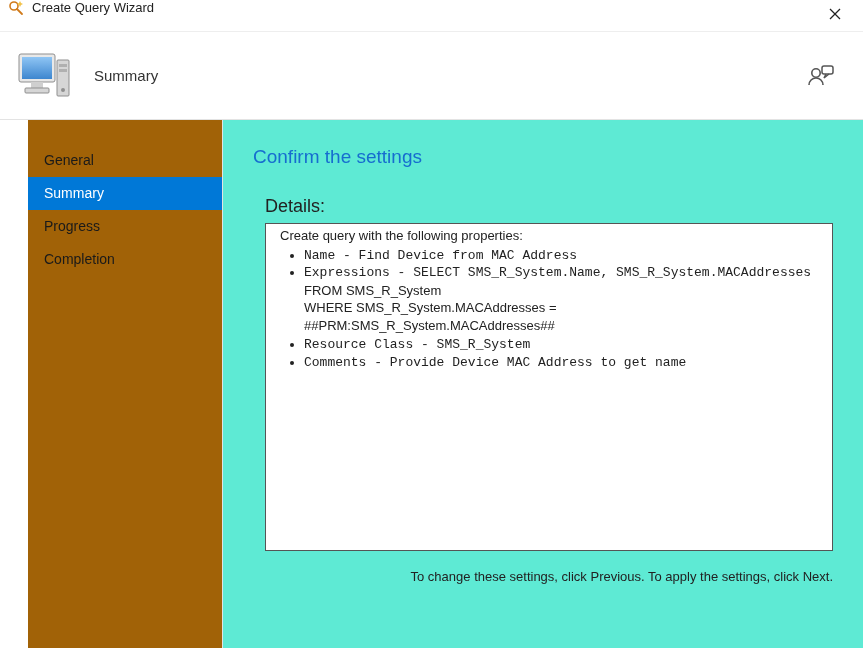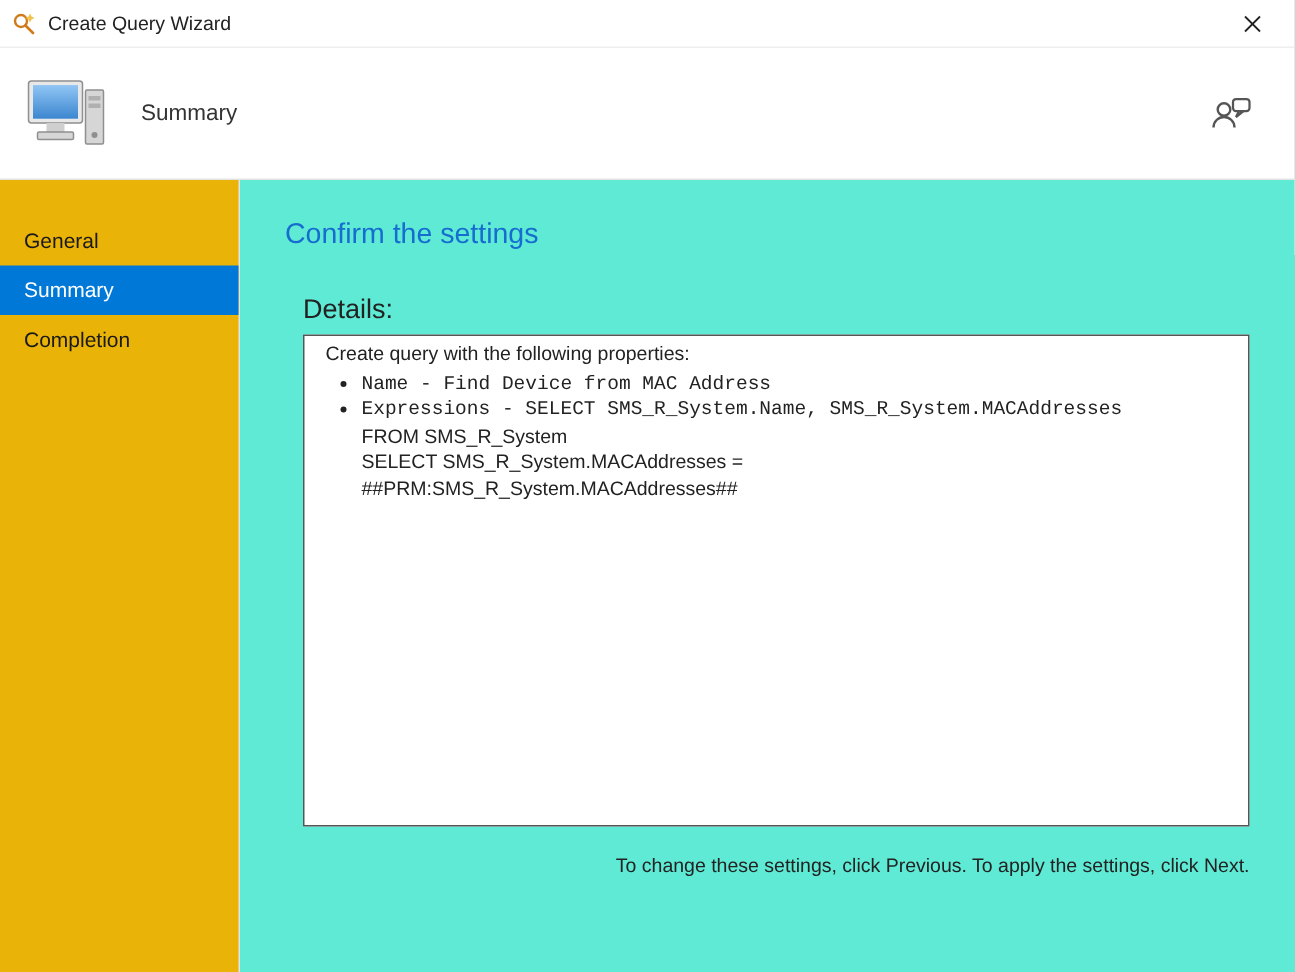--- a/index.html
+++ b/index.html
@@ -7,21 +7,20 @@
       font-family: "Segoe UI", Tahoma, sans-serif;
       font-size: 13px;
       background: #fff;
       color: #222;
       width: 863px;
       height: 648px;
       overflow: hidden;
     }
     .titlebar {
       display: flex;
-      align-items: center;
       height: 32px;
       padding: 0 8px;
       border-bottom: 1px solid #eee;
       background: #fff;
     }
     .titlebar .title-icon {
       width: 16px; height: 16px;
       margin-right: 8px;
       display: flex; align-items: center; justify-content: center;
     }
@@ -57,24 +56,25 @@
     .header .header-icon {
       width: 28px; height: 22px;
       display: flex; align-items: center; justify-content: center;
       margin-right: 14px;
     }
     .body {
       display: flex;
       height: calc(100% - 32px - 88px);
     }
     .sidebar {
-      width: 160px;
-      background: #eab308;
+      width: 195px;
+      background: #a16207;
       border-right: 1px solid #e3e3e3;
       padding-top: 24px;
+      margin-left: 28px;
     }
     .sidebar-item {
       padding: 6px 16px;
       font-size: 14px;
       color: #1a1a1a;
       cursor: pointer;
       line-height: 1.5;
     }
     .sidebar-item.selected {
       background: #0078d7;
@@ -181,35 +181,42 @@
 <div class="body">
 
   <div class="sidebar">
     <div class="sidebar-item">
       <span>General</span>
     </div>
     <div class="sidebar-item selected">
       <span>Summary</span>
     </div>
     <div class="sidebar-item">
+      <span>Progress</span>
+    </div>
+    <div class="sidebar-item">
       <span>Completion</span>
     </div>
   </div>
 
   <div class="content">
     <h2>Confirm the settings</h2>
 
     <div class="details-label">Details:</div>
 
     <div class="details-box">
       <div>Create query with the following properties:</div>
       <ul>
         <li>Name - Find Device from MAC Address</li>
         <li>Expressions - SELECT SMS_R_System.Name, SMS_R_System.MACAddresses</li>
       </ul>
       <div class="expr-continuation">FROM  SMS_R_System</div>
-      <div class="expr-continuation">SELECT SMS_R_System.MACAddresses =</div>
+      <div class="expr-continuation">WHERE SMS_R_System.MACAddresses =</div>
       <div class="expr-continuation">##PRM:SMS_R_System.MACAddresses##</div>
+      <ul>
+        <li>Resource Class - SMS_R_System</li>
+        <li>Comments - Provide Device MAC Address to get name</li>
+      </ul>
     </div>
 
     <div class="footer-note">To change these settings, click Previous. To apply the settings, click Next.</div>
   </div>
 </div>
 
 </body></html>

